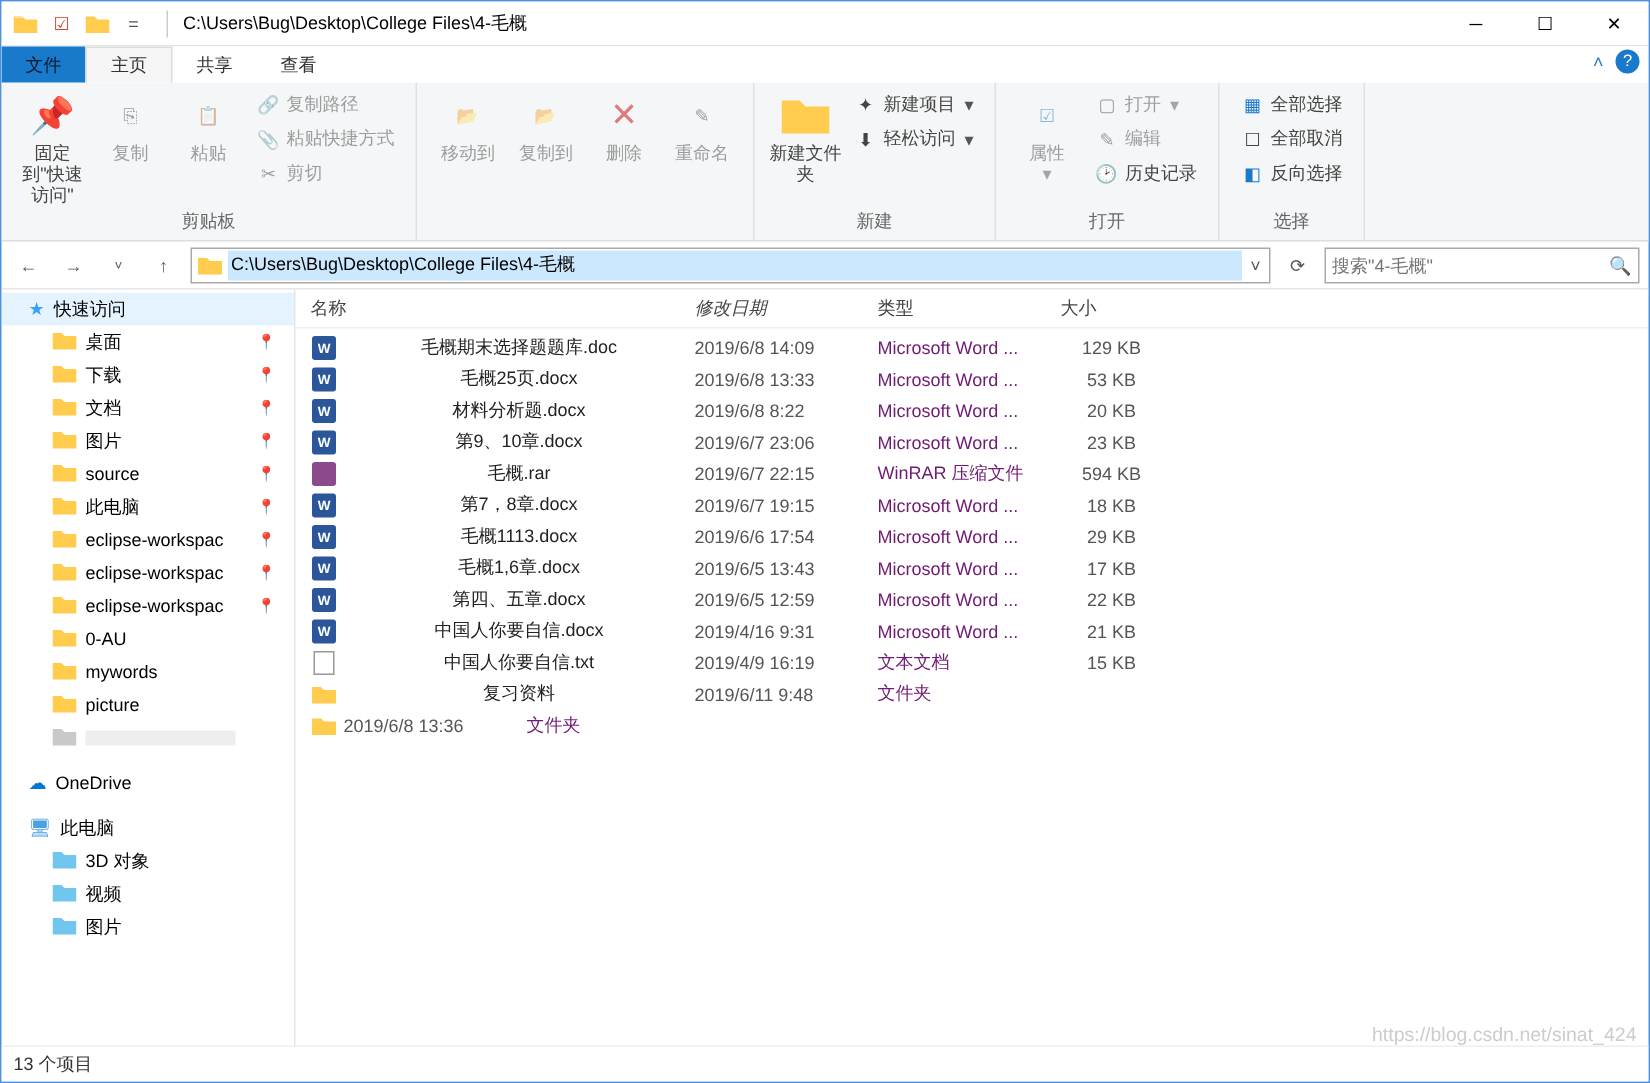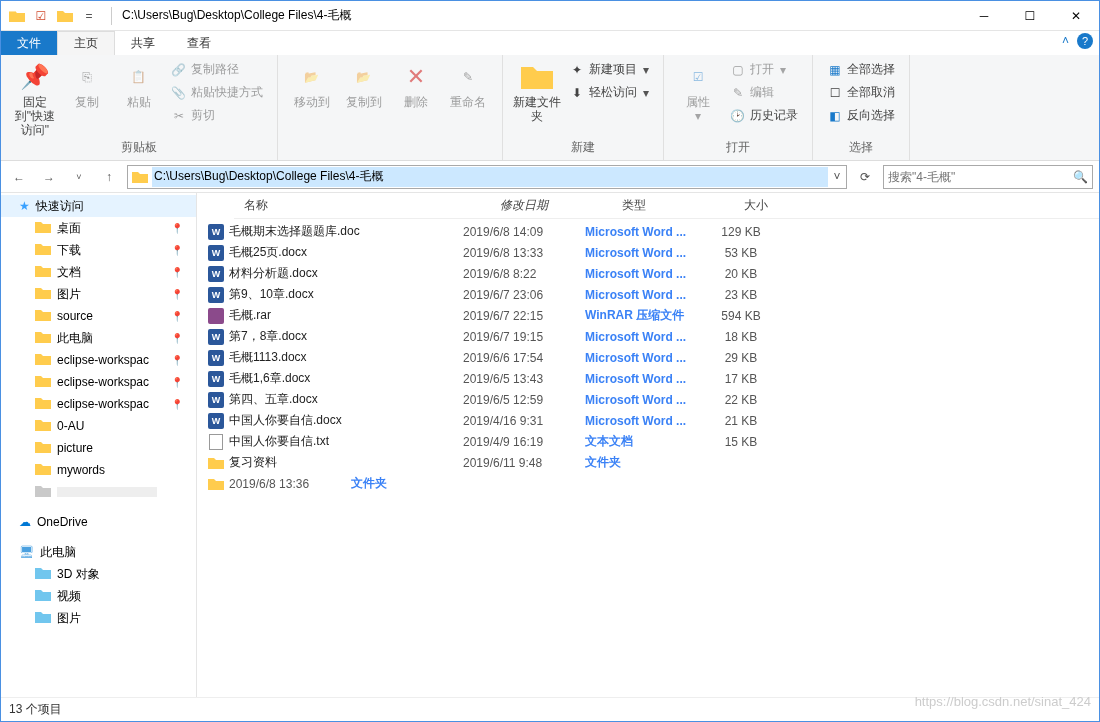--- a/index.html
+++ b/index.html
@@ -10,21 +10,21 @@
 .titlebar .quick { display: flex; align-items: center; padding: 0 4px; }
 .titlebar .quick span { width: 22px; height: 22px; display: flex; align-items: center; justify-content: center; margin: 0 1px; }
 .titlebar .sep { width: 1px; height: 18px; background: #ccc; margin: 0 6px; }
 .titlebar .path { flex: 1; padding-left: 4px; color: #000; }
 .titlebar .winbtns { display: flex; }
 .titlebar .winbtns div { width: 46px; height: 30px; display: flex; align-items: center; justify-content: center; color: #000; }
 
 
 .tabs { height: 24px; display: flex; align-items: stretch; background: #fff; position: relative; }
 .tab { padding: 0 16px; display: flex; align-items: center; color: #333; cursor: default; }
-.tab.file { background: #1979ca; color: #ffffff; }
+.tab.file { background: #1979ca; color: #0f172a; }
 .tab.active { background: #f5f5f5; border: 1px solid #ddd; border-bottom: none; }
 .tabs .right { position: absolute; right: 6px; top: 2px; display: flex; gap: 8px; align-items: center; }
 
 
 .ribbon { height: 106px; background: #f5f6f7; border-bottom: 1px solid #ddd; display: flex; }
 .group { border-right: 1px solid #e0e0e0; padding: 4px 10px 2px; display: flex; flex-direction: column; justify-content: space-between; }
 .group .tools { display: flex; align-items: flex-start; gap: 4px; }
 .bigbtn { display: flex; flex-direction: column; align-items: center; width: 48px; text-align: center; color: #444; padding-top: 2px; }
 .bigbtn .ic { width: 32px; height: 32px; display: flex; align-items: center; justify-content: center; margin-bottom: 2px; }
 .bigbtn span.lbl { font-size: 12px; line-height: 14px; }
@@ -50,37 +50,37 @@
 .side { width: 196px; border-right: 1px solid #e5e5e5; overflow: hidden; padding-top: 2px; }
 .sideitem { display: flex; align-items: center; height: 22px; padding-left: 18px; gap: 6px; color: #000; position: relative; }
 .sideitem.header { background: #e5f3ff; }
 .sideitem .star { color: #38a0ff; }
 .sideitem .pin { position: absolute; right: 12px; color: #7a7a7a; font-size: 10px; }
 .sideitem.sub { padding-left: 34px; }
 .sidespacer { height: 8px; }
 
 
 .main { flex: 1; overflow: hidden; }
-.cols { display: flex; height: 26px; align-items: center; color: #444; border-bottom: 1px solid #eee; padding-left: 10px; margin-left: 37px; }
+.cols { display: flex; height: 26px; align-items: center; color: #444; border-bottom: 1px solid #eee; padding-left: 10px; }
 .col-name { width: 256px; }
 .col-date { width: 122px; font-style: italic; }
 .col-type { width: 122px; }
 .col-size { width: 80px; text-align: left; }
 .files { padding-top: 2px; }
 .filerow { display: flex; align-items: center; height: 21px; padding-left: 10px; color: #222; }
 .filerow .fic { width: 18px; height: 16px; display: inline-flex; align-items: center; justify-content: center; margin-right: 4px; }
-.filerow .nm { width: 234px; white-space: nowrap; overflow: hidden; text-overflow: ellipsis; }
+.filerow .nm { width: 234px; white-space: nowrap; overflow: hidden; text-overflow: ellipsis; text-align: center; }
 .filerow .dt { width: 122px; color: #555; }
-.filerow .tp { width: 122px; color: #3b82f6; white-space: nowrap; overflow: hidden; text-overflow: ellipsis; font-weight: bold; }
+.filerow .tp { width: 122px; color: #701a75; white-space: nowrap; overflow: hidden; text-overflow: ellipsis; }
 .filerow .sz { width: 80px; color: #555; text-align: center; padding-right: 12px; }
 
 
 .status { position: absolute; bottom: 0; left: 0; right: 0; height: 24px; display: flex; align-items: center; padding: 0 8px; color: #333; background: #fff; border-top: 1px solid #eee; }
 
-.watermark { position: absolute; right: 8px; bottom: 12px; color: #ccc; font-size: 13px; }
+.watermark { position: absolute; right: 8px; bottom: 24px; color: #ccc; font-size: 13px; }
 
 
 .folder-ic { width:16px; height:14px; }
 .word-ic { width:16px; height:16px; background:#2b579a; color:#fff; font-size:9px; font-weight:bold; display:flex; align-items:center; justify-content:center; border-radius:2px; }
 .rar-ic { width:16px; height:16px; background:#8b4a8b; border-radius:2px; }
 .txt-ic { width:14px; height:16px; border:1px solid #999; background:#fff; }
 </style>
 </head>
 <body>
 
@@ -341,27 +341,27 @@
         <div class="sideitem sub">
           <span><svg class="folder-ic" viewBox="0 0 16 14">
               <path fill="#ffcc4d" d="M0 2h6l2 2h8v9H0z"></path>
             </svg></span>
           <span>0-AU</span>
         </div>
         <div class="sideitem sub">
           <span><svg class="folder-ic" viewBox="0 0 16 14">
               <path fill="#ffcc4d" d="M0 2h6l2 2h8v9H0z"></path>
             </svg></span>
+          <span>mywords</span>
+        </div>
+        <div class="sideitem sub">
+          <span><svg class="folder-ic" viewBox="0 0 16 14">
+              <path fill="#ffcc4d" d="M0 2h6l2 2h8v9H0z"></path>
+            </svg></span>
           <span>picture</span>
-        </div>
-        <div class="sideitem sub">
-          <span><svg class="folder-ic" viewBox="0 0 16 14">
-              <path fill="#ffcc4d" d="M0 2h6l2 2h8v9H0z"></path>
-            </svg></span>
-          <span>mywords</span>
         </div>
       </div>
     <div class="sideitem sub" style="padding-left:34px">
         <span><svg class="folder-ic" viewBox="0 0 16 14">
             <path fill="#c9c9c9" d="M0 2h6l2 2h8v9H0z"></path>
           </svg></span>
         <span style="background:#eee;width:100px;height:10px"></span>
       </div>
     <div class="sidespacer"></div>
     <div class="sideitem">

